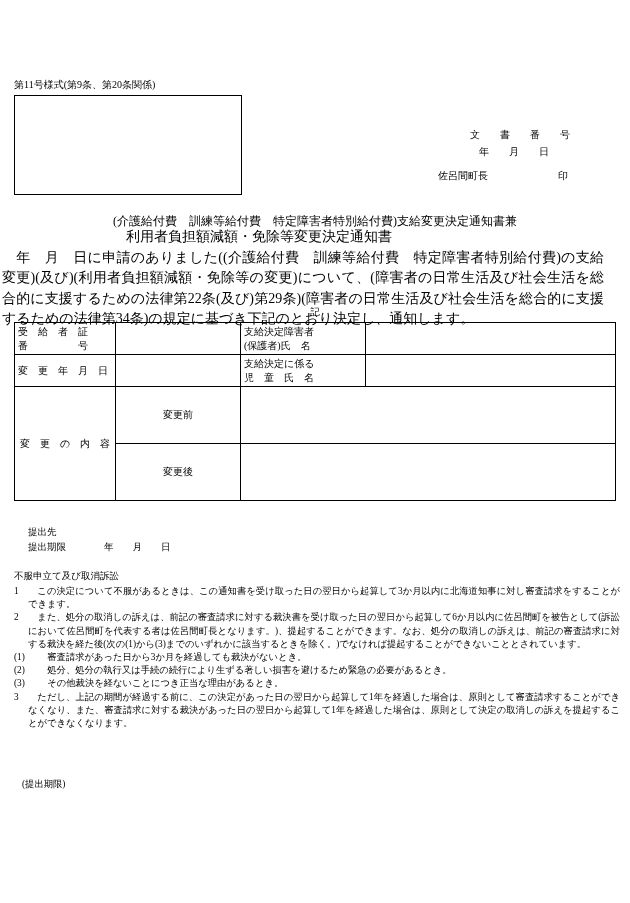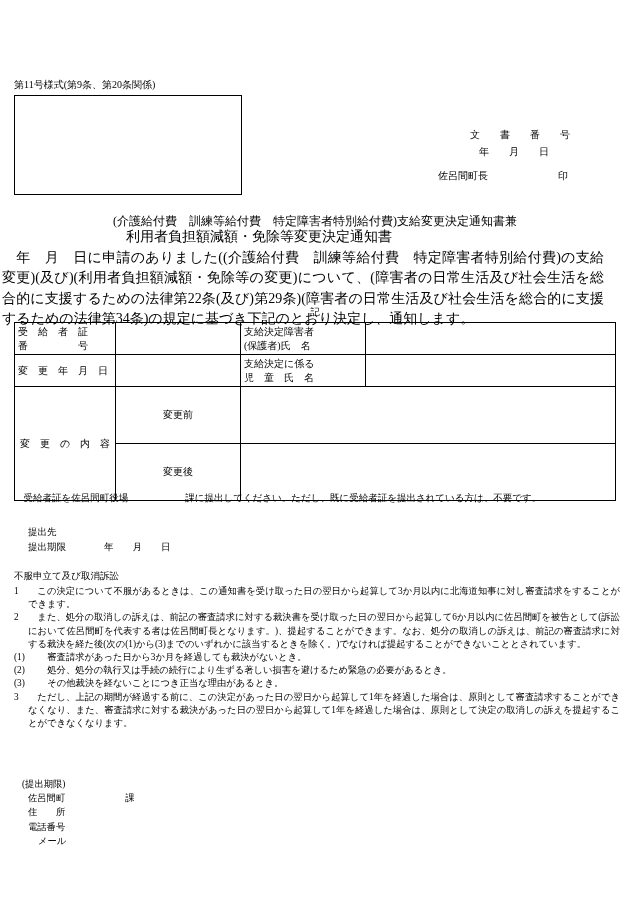--- a/index.html
+++ b/index.html
@@ -263,21 +263,20 @@
       <td class="sub-label" style="height:52px;">変更前</td>
       <td colspan="2"></td>
     </tr>
     <tr>
       <td class="sub-label" style="height:52px;">変更後</td>
       <td colspan="2"></td>
     </tr>
   </tbody>
     </table>
 
-  <div class="note-line">　受給者証を佐呂間町役場　　　　　　課に提出してください。ただし、既に受給者証を提出されている方は、不要です。</div>
 
   <div class="submit-to">提出先</div>
   <div class="submit-date">提出期限　　　　年　　月　　日</div>
 
   <div class="appeal-head">不服申立て及び取消訴訟</div>
 
   <div class="appeal-list">
     <div class="li">
       <div class="num">1</div>
       <div class="txt">　この決定について不服があるときは、この通知書を受け取った日の翌日から起算して3か月以内に北海道知事に対し審査請求をすることができます。</div>
@@ -298,22 +297,14 @@
       <div class="num paren">(3)</div>
       <div class="txt">　その他裁決を経ないことにつき正当な理由があるとき。</div>
     </div>
     <div class="li">
       <div class="num">3</div>
       <div class="txt">　ただし、上記の期間が経過する前に、この決定があった日の翌日から起算して1年を経過した場合は、原則として審査請求することができなくなり、また、審査請求に対する裁決があった日の翌日から起算して1年を経過した場合は、原則として決定の取消しの訴えを提起することができなくなります。</div>
     </div>
   </div>
 
   <div class="contact-head">(提出期限)</div>
-  <div class="contact-lines">
-    <div>
-      <span>佐呂間町</span><span class="dept">課</span>
-    </div>
-    <div>住　　所</div>
-    <div>電話番号</div>
-    <div style="margin-left:10px;">メール</div>
-  </div>
 
 </div>
 
 </body></html>

